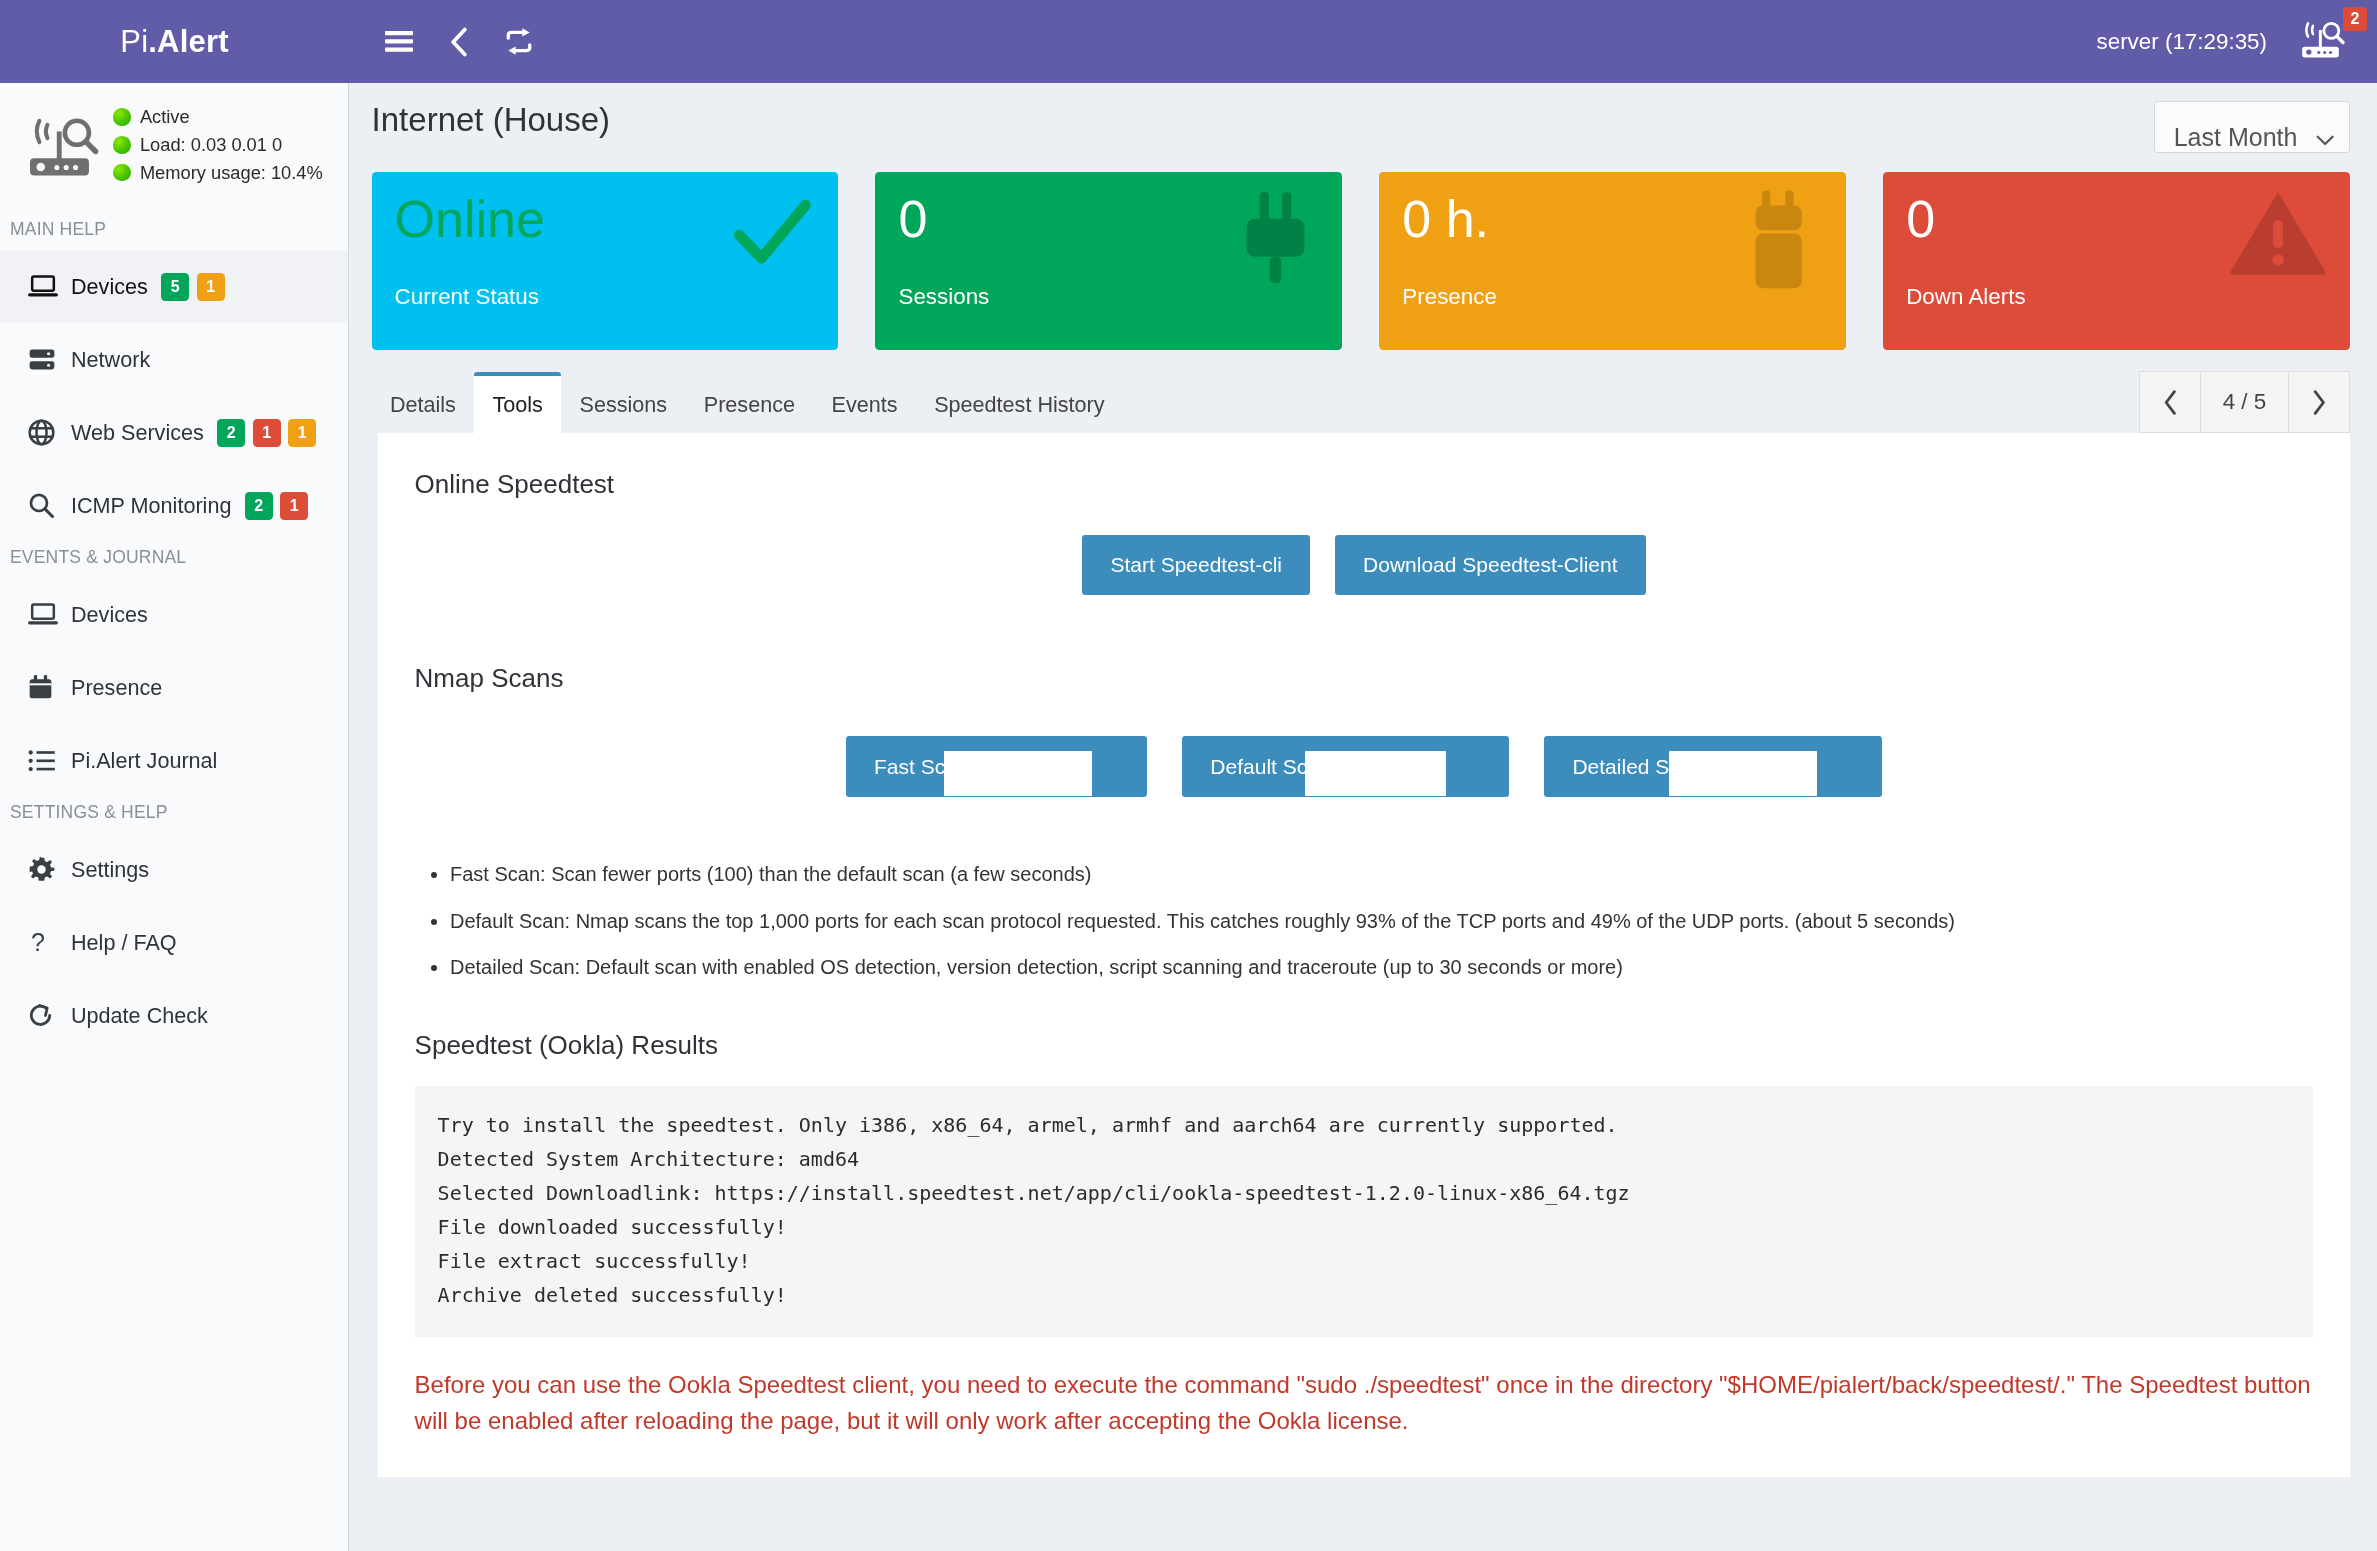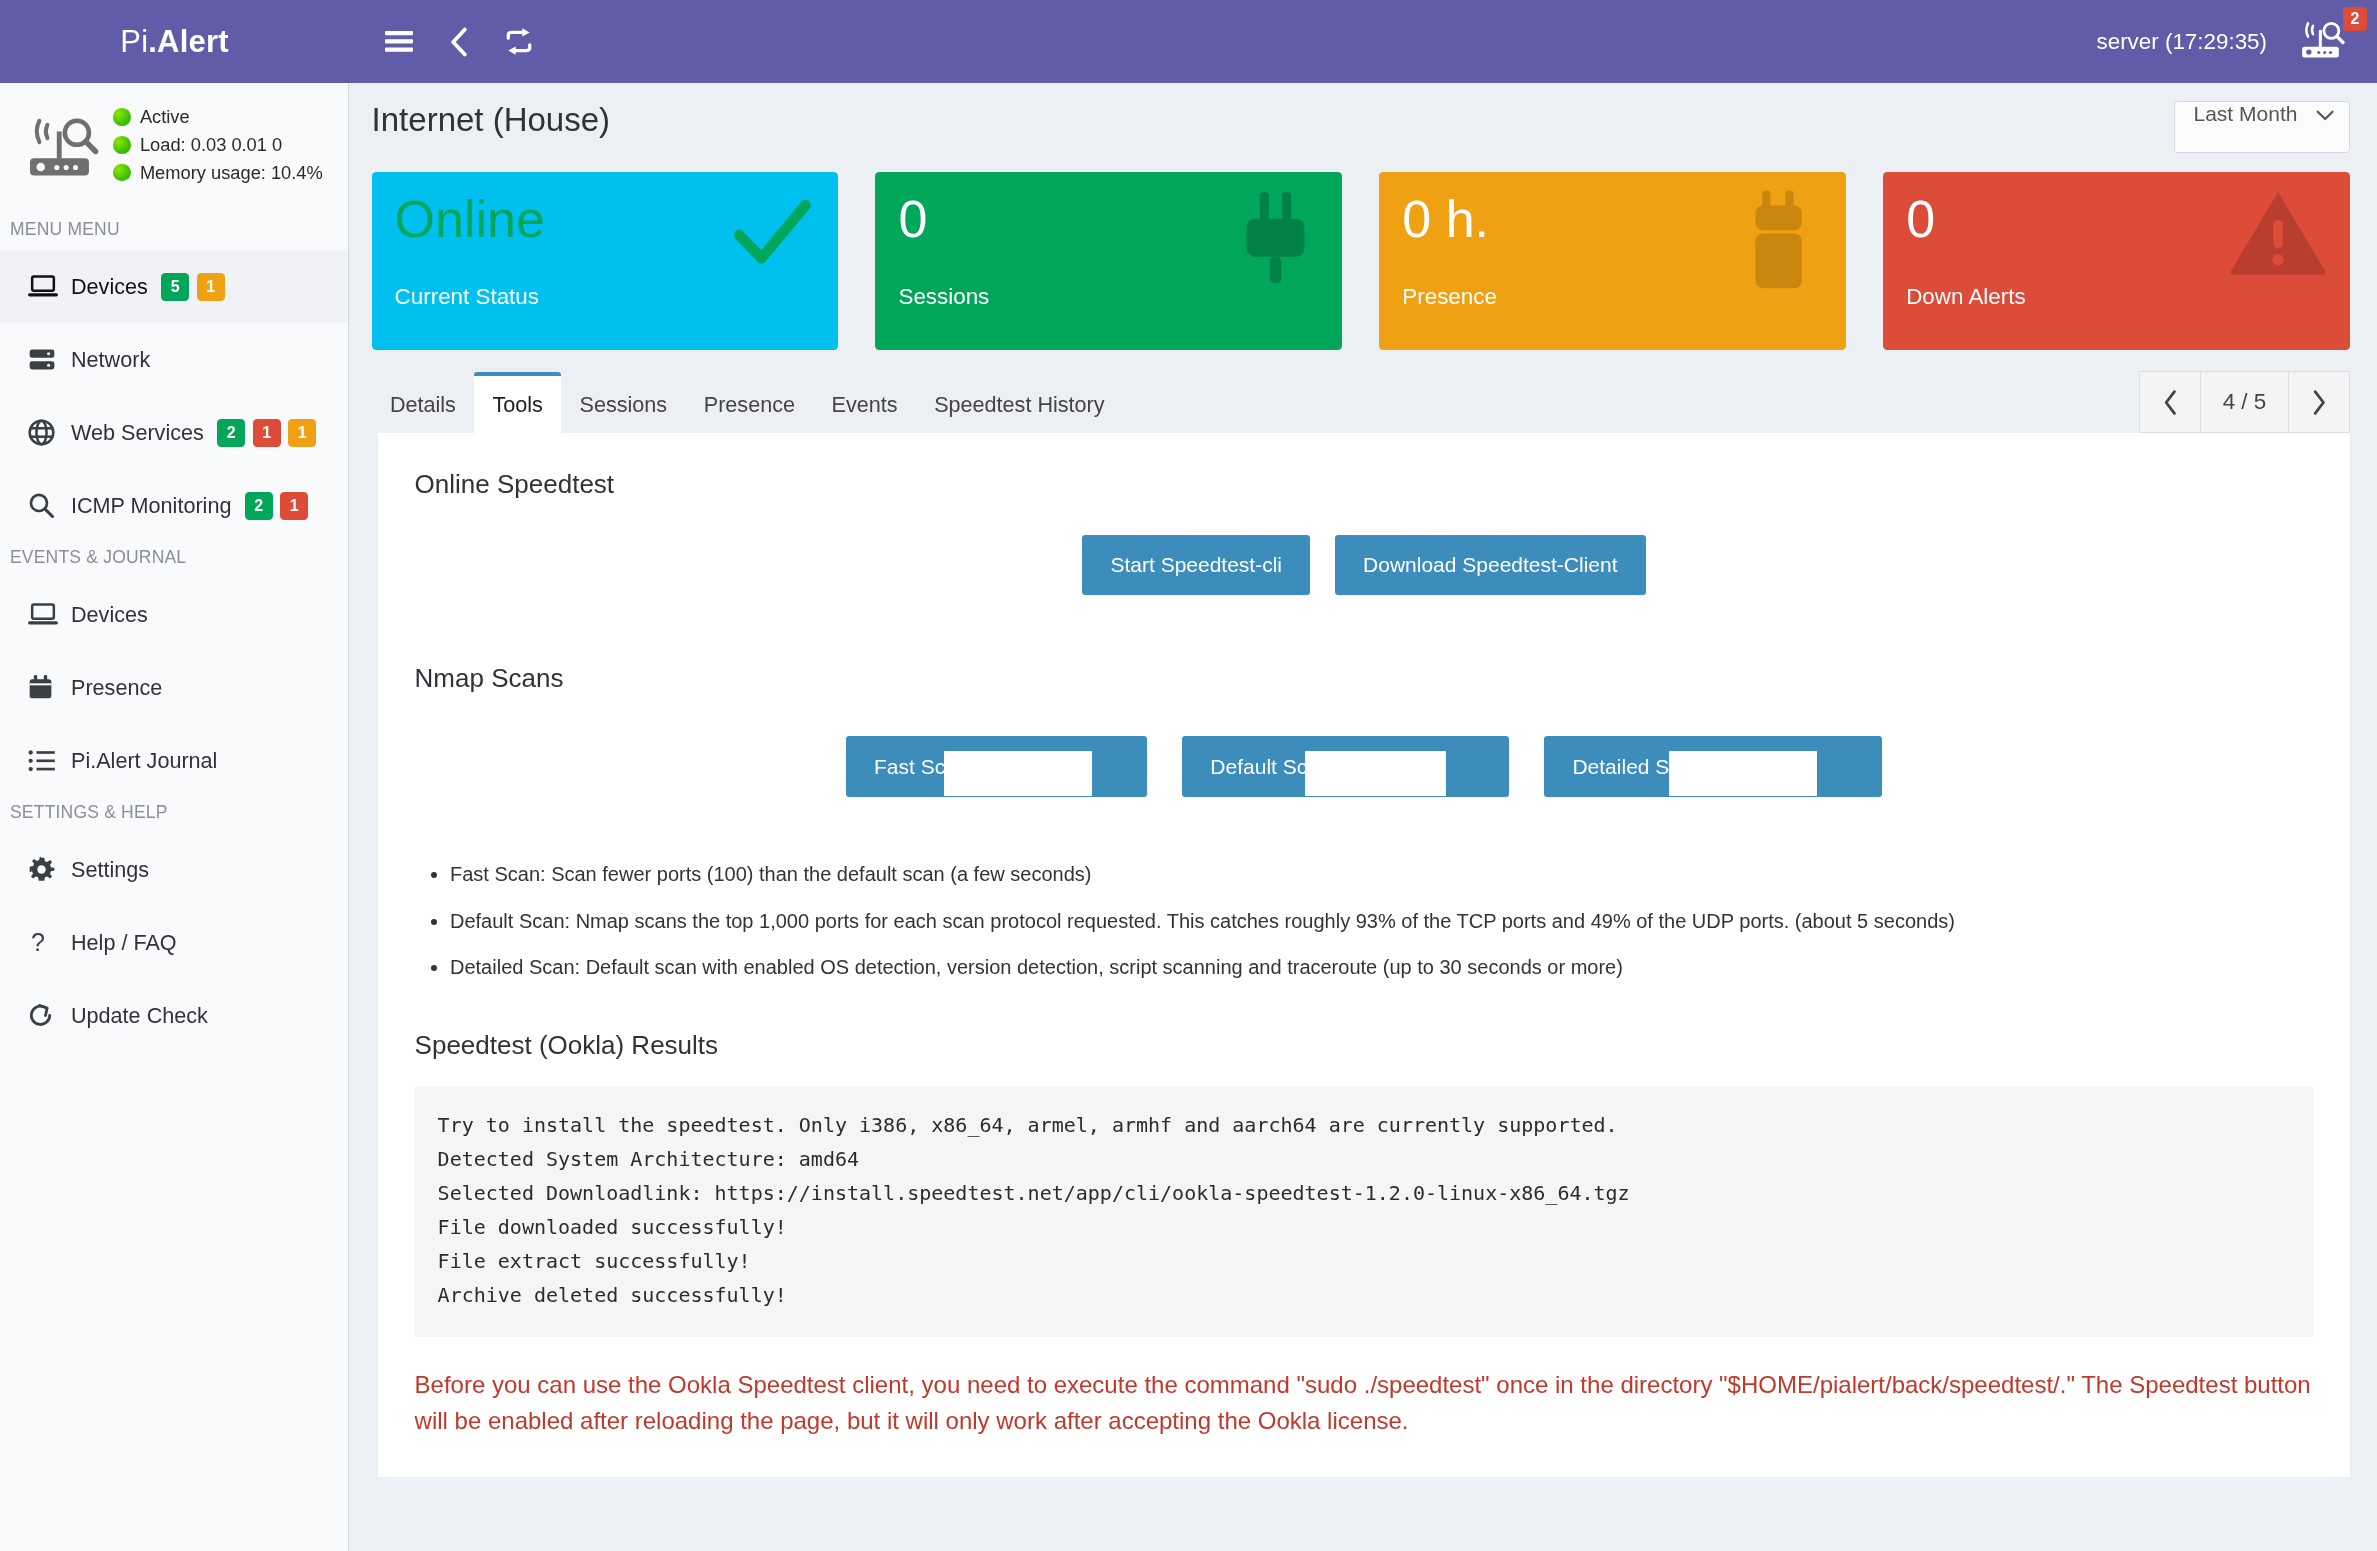--- a/index.html
+++ b/index.html
@@ -112,22 +112,22 @@
     overflow: hidden;
   }
   .page-head {
     display: flex; align-items: flex-start; justify-content: space-between;
     padding: 18.3px 28px 0 21.6px;
   }
   .page-title { font-size: 33px; color: #2f3338; font-weight: 400; }
   .period-select {
     background: #fbfbfb; border: 0.8px solid #d2d6de; border-radius: 3.3px;
     height: 52px; min-width: 166px;
-    display: flex; align-items: flex-start; justify-content: space-between;
-    padding: 0 15px 0 18.3px; font-size: 21px; color: #555; cursor: pointer;
+    display: flex; align-items: flex-end; justify-content: space-between;
+    padding: 0 15px 0 18.3px; font-size: 25px; color: #555; cursor: pointer;
   }
   .period-select .chev { margin-left: 18.3px; color: #555; }
 
   
   .cards {
     display: flex; gap: 37px;
     padding: 18.3px 28px 0 21.6px;
   }
   .card {
     flex: 1 1 0; height: 178px; border-radius: 4.2px;
@@ -305,21 +305,21 @@
           <span class="dot"></span>
           <span>Load:  0.03 0.01 0</span>
         </div>
       <div class="user-stat">
           <span class="dot"></span>
           <span>Memory usage:  10.4%</span>
         </div>
     </div>
   </div>
   <div id="menu-root">
-      <div class="menu-header">MENU MENU</div>
+      <div class="menu-header">MAIN HELP</div>
       <div class="menu-item active">
         <span class="mi-icon">
           <svg width="30" height="25" viewBox="0 0 36 30">
             <rect x="5" y="3" width="26" height="17" rx="2" fill="none" stroke="currentColor" stroke-width="3"></rect>
             <rect x="0" y="23" width="36" height="4" rx="2" fill="currentColor"></rect>
           </svg>
         </span>
         <span class="menu-label">Devices</span>
         <span class="badges">
           <span class="badge green">5</span>

